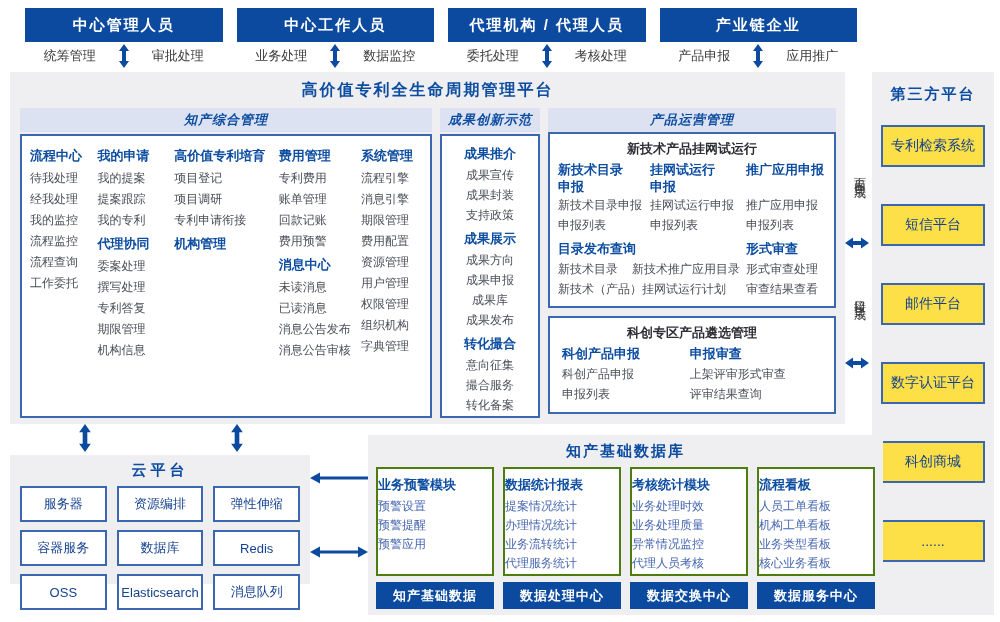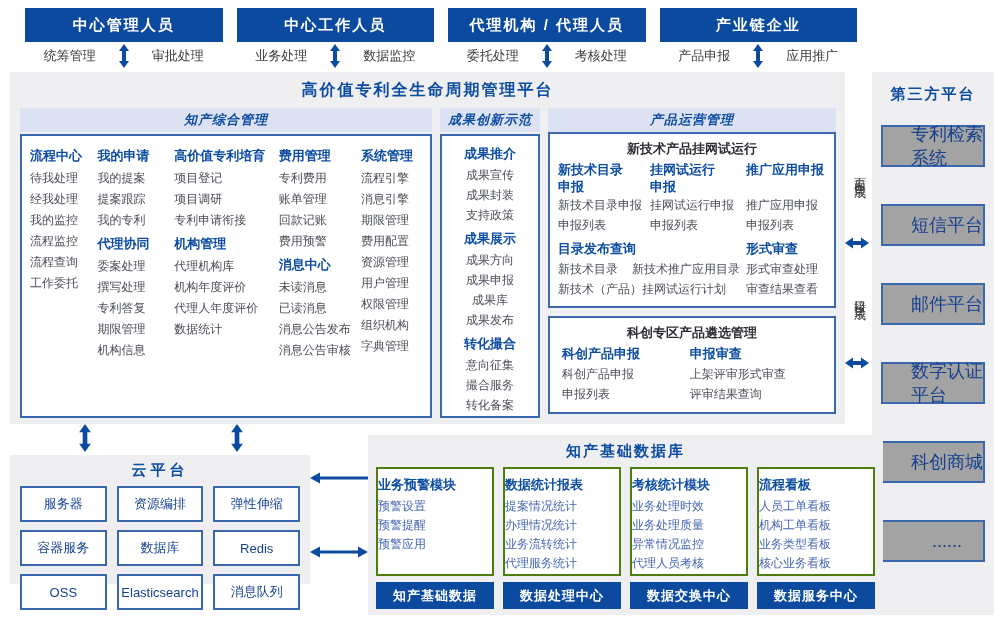--- a/index.html
+++ b/index.html
@@ -69,22 +69,22 @@
   }
   .v1 { left:851px; top:168px; }
   .v2 { left:851px; top:290px; }
   .harrow-s1 { position:absolute; left:845px; top:237px; }
   .harrow-s2 { position:absolute; left:845px; top:357px; }
   
   .tp-panel { position:absolute; left:872px; top:72px; width:122px; height:543px; background:#efeff1; padding-top:13px; }
   .tp-title { text-align:center; font-size:15px; font-weight:bold; color:#0d4da1; letter-spacing:2px; margin-bottom:21px; }
   .tp-list { display:flex; flex-direction:column; align-items:center; gap:37px; }
   .tp-box {
-    width:104px; height:42px; background:#a3a3a3; border:2px solid #3a67ae;
-    display:flex; align-items:center; justify-content:center; font-size:18px; color:#15418f;padding-left:28px;
+    width:104px; height:42px; background:#fde047; border:2px solid #3a67ae;
+    display:flex; align-items:center; justify-content:center; font-size:14px; color:#15418f;
   }
   
   .cluster-label { position:absolute; left:104px; top:431px; font-size:12.5px; color:#0f766e;margin-top:36px; }
   .cl-arrow1 { position:absolute; left:78px;  top:422px; }
   .cl-arrow2 { position:absolute; left:230px; top:422px; }
   
   .cloud-panel { position:absolute; left:10px; top:455px; width:300px; height:129px; background:#efeff1; padding:6px 10px 0; }
   .cloud-title { text-align:center; font-size:15px; font-weight:bold; color:#0d4da1; letter-spacing:4px; margin-bottom:6px; }
   .cloud-grid { display:grid; grid-template-columns:repeat(3,1fr); gap:8px 10px; }
   .cloud-box {
@@ -192,26 +192,20 @@
           </div>
       </div>
       <div class="col c3">
         <div class="ghead">高价值专利培育</div>
         <div>
             <div class="git">项目登记</div>
             <div class="git">项目调研</div>
             <div class="git">专利申请衔接</div>
           </div>
         <div class="ghead g2nd">机构管理</div>
-        <div>
-            <div class="git">代理机构库</div>
-            <div class="git">机构年度评价</div>
-            <div class="git">代理人年度评价</div>
-            <div class="git">数据统计</div>
-          </div>
       </div>
       <div class="col c4">
         <div class="ghead">费用管理</div>
         <div>
             <div class="git">专利费用</div>
             <div class="git">账单管理</div>
             <div class="git">回款记账</div>
             <div class="git">费用预警</div>
           </div>
         <div class="ghead g2nd">消息中心</div>

